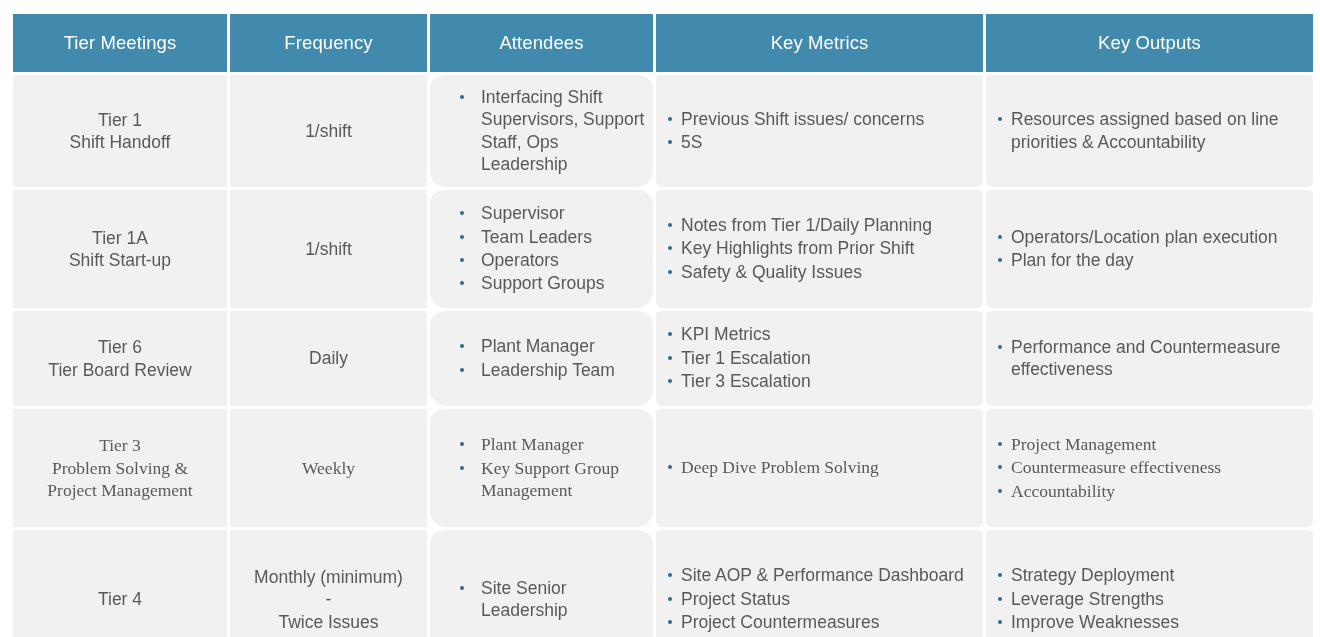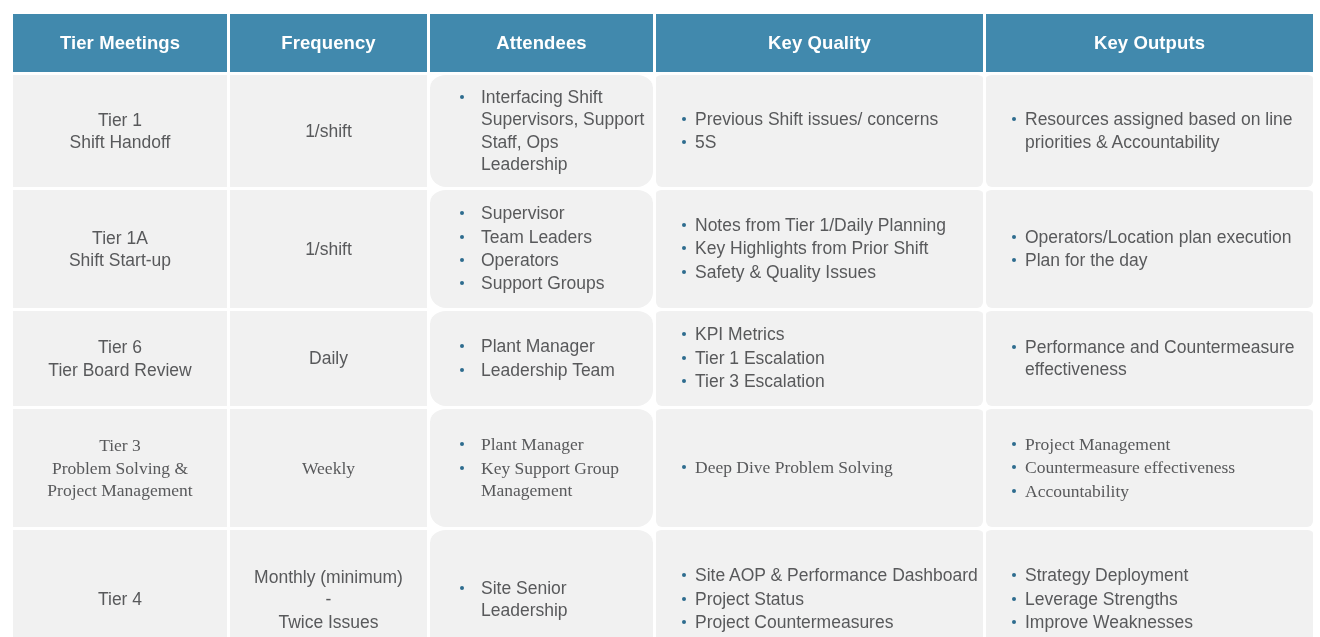--- a/index.html
+++ b/index.html
@@ -23,21 +23,21 @@
     border-collapse: separate;
     border-spacing: 3px 0;
     table-layout: fixed;
   }
 
   
   thead th {
     background: #4189AD;
     color: #ffffff;
     font-size: 18.5px;
-    font-weight: 700;
+    font-weight: 400;
     line-height: 1.27;
     text-align: center;
     vertical-align: middle;
     height: 58px;
     padding: 0 4px;
     letter-spacing: 0.1px;
   }
 
   
   tbody td {
@@ -83,21 +83,21 @@
     width: 4px;
     height: 4px;
     background: #2E6C8E;
     border-radius: 50%;
   }
   
   td.attendees-cell { padding-left: 24px; border-radius: 16px; }
   td.attendees-cell ul.bullets > li { padding-left: 27px; }
   td.attendees-cell ul.bullets > li::before { left: 6px; }
 
-  td.io-cell { padding-left: 24px; border-radius: 6px; }
+  td.io-cell { padding-left: 10px; border-radius: 6px; }
   td.io-cell ul.bullets > li { padding-left: 15px; }
   td.io-cell ul.bullets > li::before { left: 2px; }
 
   
   .row-1 td { height: 100px; }
   .row-2 td { height: 106px; }
   .row-3 td { height: 83px; }
   .row-4 td { height: 106px; font-family: Liberation Serif, serif; }
   .row-5 td { height: 127px; }
 </style>
@@ -118,21 +118,21 @@
         <span class="line">Tier</span>
         <span class="line">Meetings</span>
       </th>
       <th>
         <span class="line">Frequency</span>
       </th>
       <th>
         <span class="line">Attendees</span>
       </th>
       <th>
-        <span class="line">Key Quality</span>
+        <span class="line">Key Metrics</span>
       </th>
       <th>
         <span class="line">Key Outputs</span>
       </th>
     </tr>
   </thead>
   <tbody>
 
     <tr class="row-1">
       <td class="cell-center">

